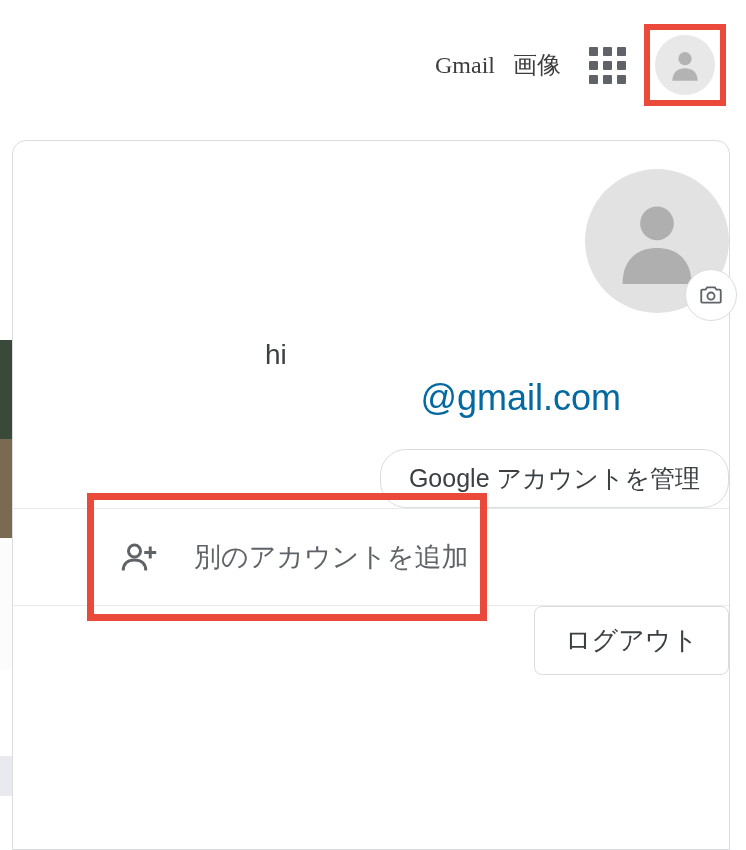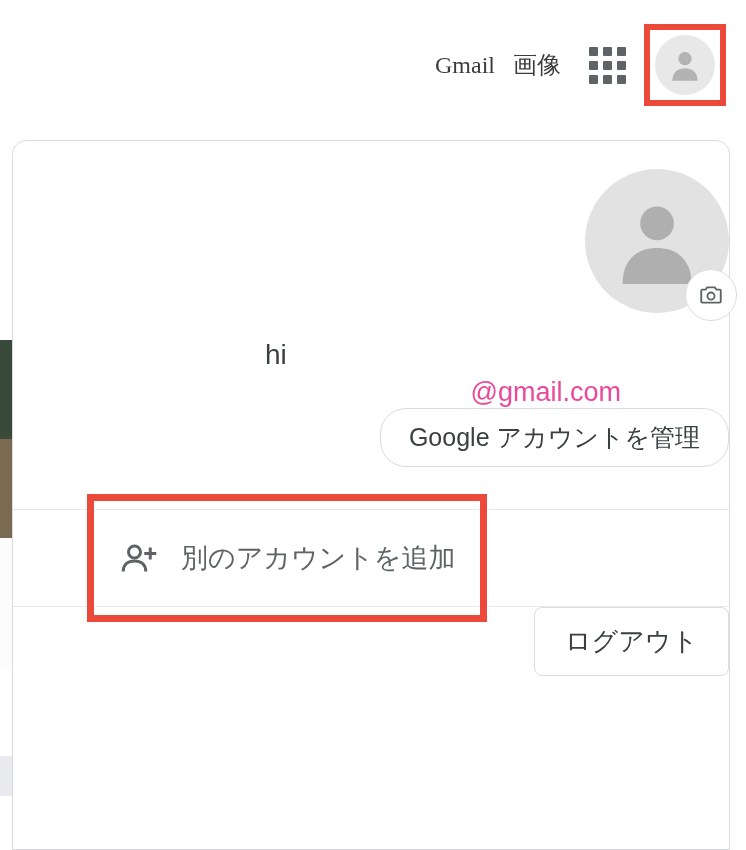--- a/index.html
+++ b/index.html
@@ -105,55 +105,55 @@
     }
     .camera-badge svg { width: 26px; height: 26px; }
     .account-name {
       font-size: 28px;
       color: #3c4043;
       width: 100%;
       padding-left: 252px;
       margin-bottom: 6px;
     }
     .account-email {
-      font-size: 27px;
-      color: #ec4899;
+      font-size: 36px;
+      color: #0369a1;
+      margin-bottom: 30px;
       width: 100%;
       padding-right: 108px;
       text-align: right;
     }
     .manage-btn {
       border: 1px solid #dadce0;
       border-radius: 26px;
       padding: 12px 28px;
       font-size: 25px;
       color: #3c4043;
       background: #fff;
       cursor: pointer;
-      margin-bottom: 42px;
     }
     .add-account-row {
       width: 100%;
       border-top: 1px solid #e8eaed;
       border-bottom: 1px solid #e8eaed;
       position: relative;
     }
     .add-account-highlight {
       position: absolute;
       left: 74px;
       top: -16px;
       right: 242px;
       bottom: -16px;
       border: 7px solid #eb4a3a;
       pointer-events: none;
     }
     .add-account-inner {
       display: flex;
       align-items: center;
-      gap: 24px;
+      gap: 37px;
       padding: 30px 0 30px 108px;
       cursor: pointer;
       font-family: Liberation Serif, serif;
     }
     .add-account-inner .icon { width: 36px; height: 36px; }
     .add-account-label {
       font-size: 27px;
       color: #5f6368;
     }
     .sign-out-btn {

